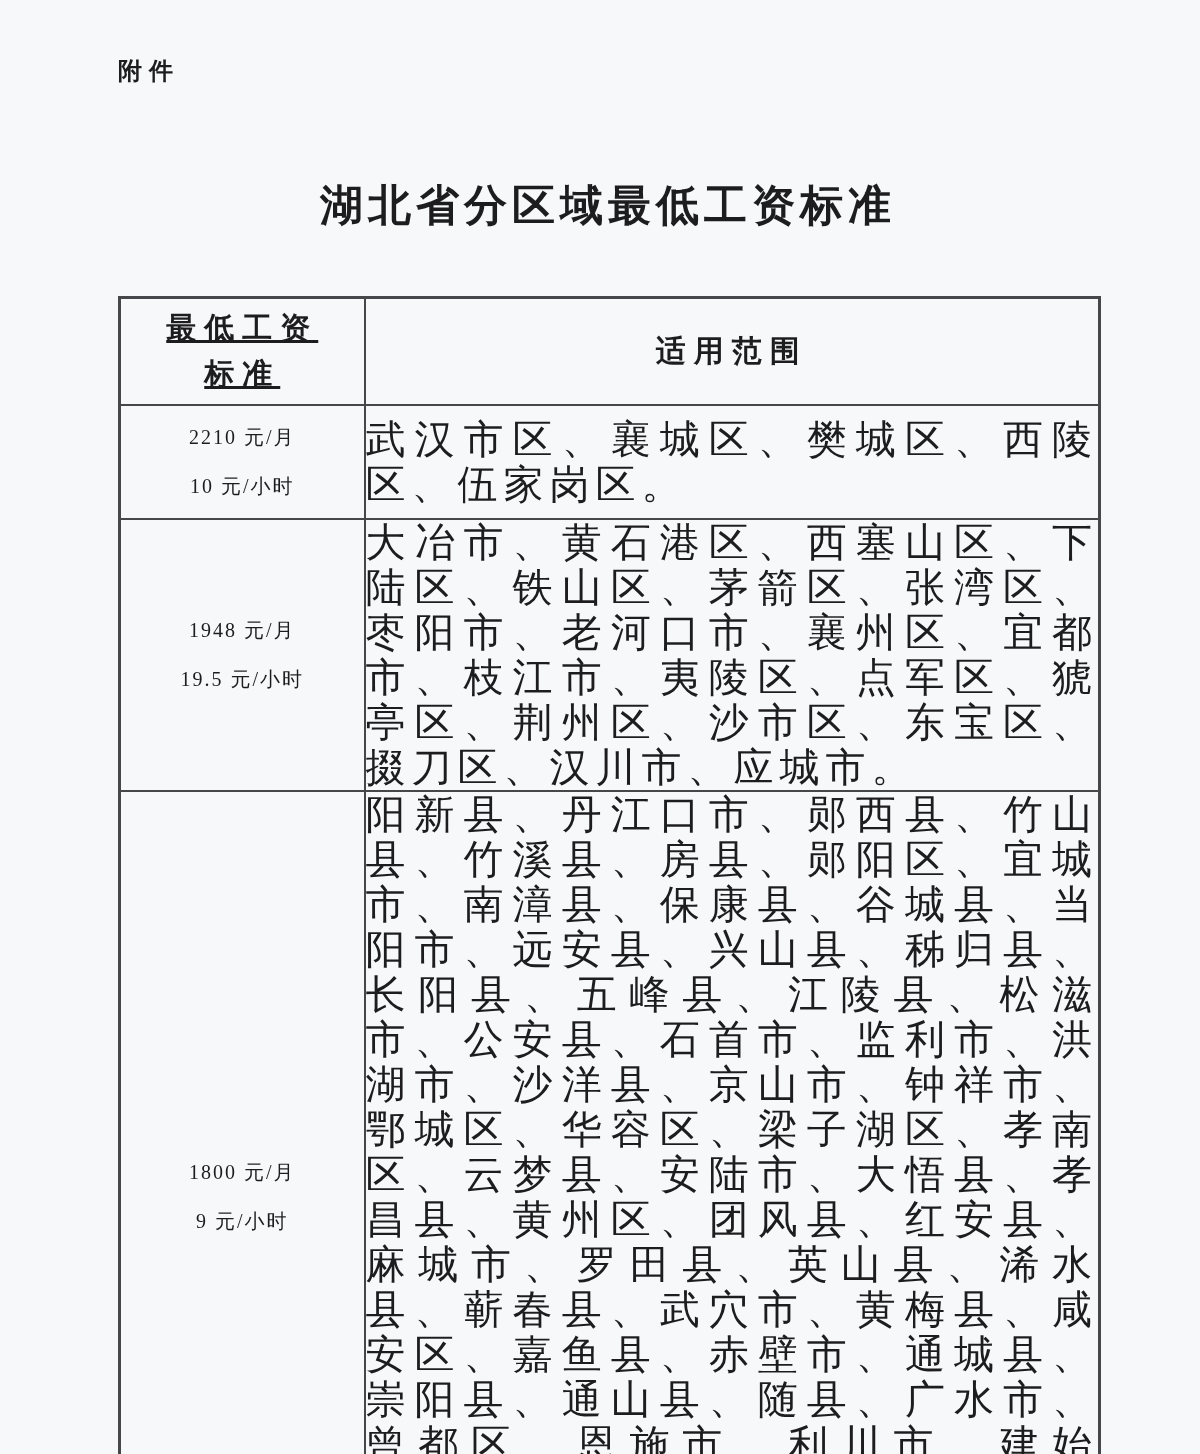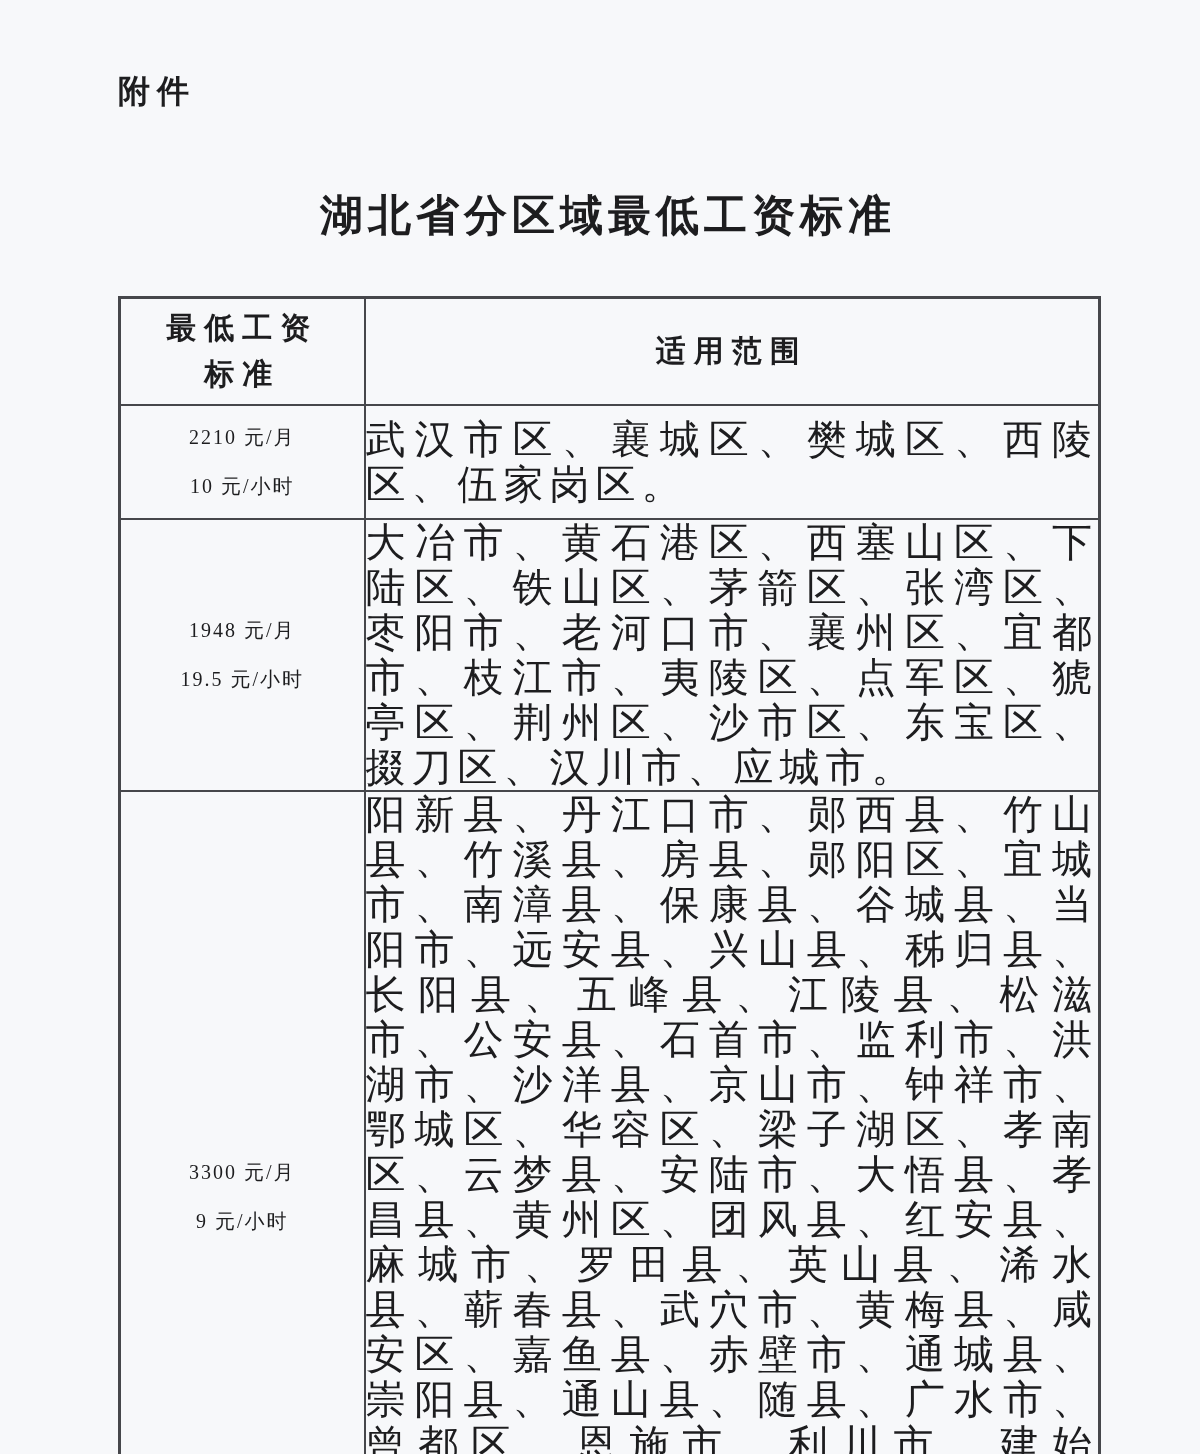--- a/index.html
+++ b/index.html
@@ -21,29 +21,28 @@
     width:1200px;
     height:1454px;
     position:relative;
   }
   .attachment-label{
     position:absolute;
     left:118px;
     top:52px;
     font-family:"Liberation Sans","DejaVu Sans",sans-serif;
     font-weight:bold;
-    font-size:32px;
+    font-size:24px;
     letter-spacing:7px;
     line-height:38px;
-    margin-top:20px;
   }
   .doc-title{
     position:absolute;
     left:118px;
-    top:192px;
+    top:182px;
     width:980px;
     margin:0;
     text-align:center;
     font-family:"Liberation Serif","DejaVu Serif",serif;
     font-weight:bold;
     font-size:43px;
     letter-spacing:5px;
     line-height:48px;
     white-space:nowrap;
   }
@@ -67,21 +66,21 @@
   .wage-header,
   .scope-header{
     font-family:"Liberation Sans","DejaVu Sans",sans-serif;
     font-weight:bold;
     font-size:30px;
     letter-spacing:8px;
     line-height:46px;
     text-align:center;
     vertical-align:middle;
   }
-  .wage-header .hline{display:block;}
+  .wage-header .hline{display:block;text-decoration:underline;}
   .row-1{height:114px;}
   .row-2{height:248px;}
   .row-3{height:635px;}
   .rate-cell{
     text-align:center;
     vertical-align:middle;
     font-size:20px;
     line-height:49px;
     letter-spacing:2px;
   }
@@ -128,21 +127,21 @@
       </tr>
       <tr class="row-2">
         <td class="rate-cell">
           <span class="rate-line">1948 元/月</span>
           <span class="rate-line">19.5 元/小时</span>
         </td>
         <td class="scope-cell">大冶市、黄石港区、西塞山区、下陆区、铁山区、茅箭区、张湾区、枣阳市、老河口市、襄州区、宜都市、枝江市、夷陵区、点军区、猇亭区、荆州区、沙市区、东宝区、掇刀区、汉川市、应城市。</td>
       </tr>
       <tr class="row-3">
         <td class="rate-cell">
-          <span class="rate-line">3300 元/月</span>
+          <span class="rate-line">1800 元/月</span>
           <span class="rate-line">9 元/小时</span>
         </td>
         <td class="scope-cell">阳新县、丹江口市、郧西县、竹山县、竹溪县、房县、郧阳区、宜城市、南漳县、保康县、谷城县、当阳市、远安县、兴山县、秭归县、长阳县、五峰县、江陵县、松滋市、公安县、石首市、监利市、洪湖市、沙洋县、京山市、钟祥市、鄂城区、华容区、梁子湖区、孝南区、云梦县、安陆市、大悟县、孝昌县、黄州区、团风县、红安县、麻城市、罗田县、英山县、浠水县、蕲春县、武穴市、黄梅县、咸安区、嘉鱼县、赤壁市、通城县、崇阳县、通山县、随县、广水市、曾都区、恩施市、利川市、建始县、巴东县、宣恩县、咸丰县、来凤县、鹤峰县、仙桃市、天门市、潜江市、神农架林区。</td>
       </tr>
     </tbody>
   </table>
 
 </div>
 
 </body></html>

